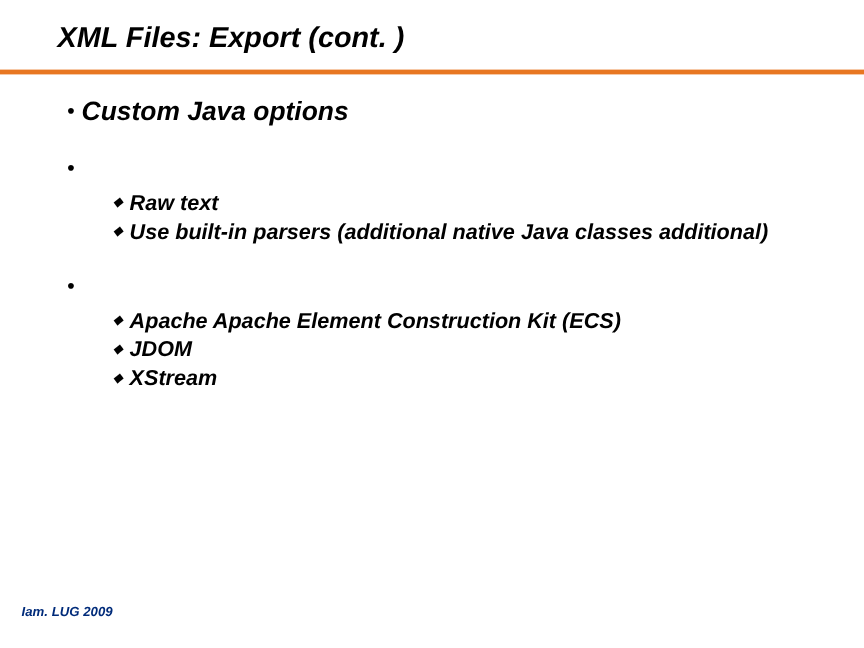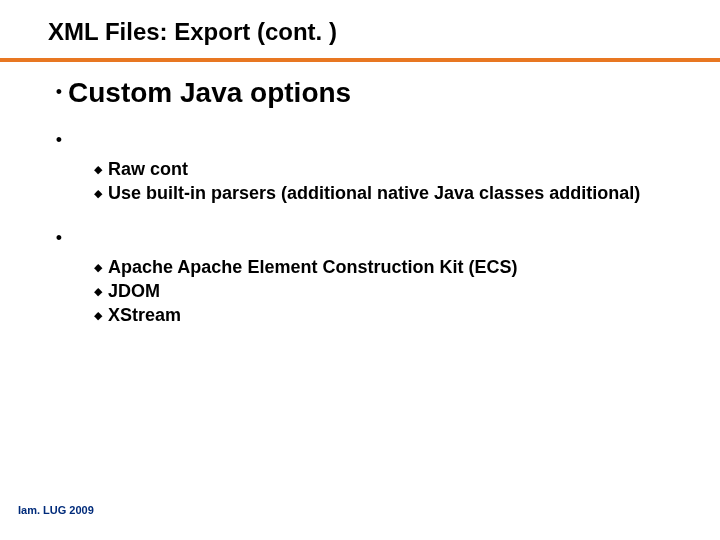--- a/index.html
+++ b/index.html
@@ -1,24 +1,24 @@
 <!DOCTYPE html>
 <html><head>
 <meta charset="utf-8">
 <style>
-  * { margin: 0; padding: 0; box-sizing: border-box; }
+  * { margin: 0; padding: 0; box-sizing: border-box; font-style: italic; }
   html, body { width: 720px; height: 540px; background: #fff; font-family: Arial, Helvetica, sans-serif; color: #000; }
   .slide { width: 720px; height: 540px; position: relative; padding: 18px 30px 0 48px; }
   .title { font-size: 24px; font-weight: bold; margin-bottom: 12px; }
   .rule { height: 4px; background: #e87722; margin: 0 -30px 18px -48px; }
   .content { padding-left: 2px; }
   .l1 { margin-bottom: 22px; }
   .l1-row { display: flex; align-items: flex-start; }
   .l1-dot { width: 18px; text-align: center; font-size: 18px; line-height: 24px; color: #000; }
-  .l1-text { font-size: 28px; font-weight: bold; line-height: 26px; text-align: right; }
+  .l1-text { font-size: 22px; font-weight: bold; line-height: 26px; text-align: right; }
   .sublist { margin: 6px 0 0 44px; }
   .l2 { display: flex; align-items: flex-start; margin-bottom: 2px; }
   .l2-dia { width: 14px; font-size: 11px; line-height: 22px; color: #000; }
   .l2-text { font-size: 18px; font-weight: bold; line-height: 22px; flex: 1; }
   .footer { position: absolute; left: 18px; bottom: 24px; font-size: 11px; font-weight: bold; color: #002b7a; }
 </style>
 </head>
 <body>
 
 <div class="slide">
@@ -34,21 +34,21 @@
       </div>
     </div>
 
     <div class="l1">
       <div class="l1-row">
         <div class="l1-dot">•</div>
       </div>
       <div class="sublist">
         <div class="l2">
           <div class="l2-dia">◆</div>
-          <div class="l2-text">Raw cont</div>
+          <div class="l2-text">Raw text</div>
         </div>
         <div class="l2">
           <div class="l2-dia">◆</div>
           <div class="l2-text">Use built-in parsers (additional native Java classes additional)</div>
         </div>
       </div>
     </div>
 
     <div class="l1">
       <div class="l1-row">

